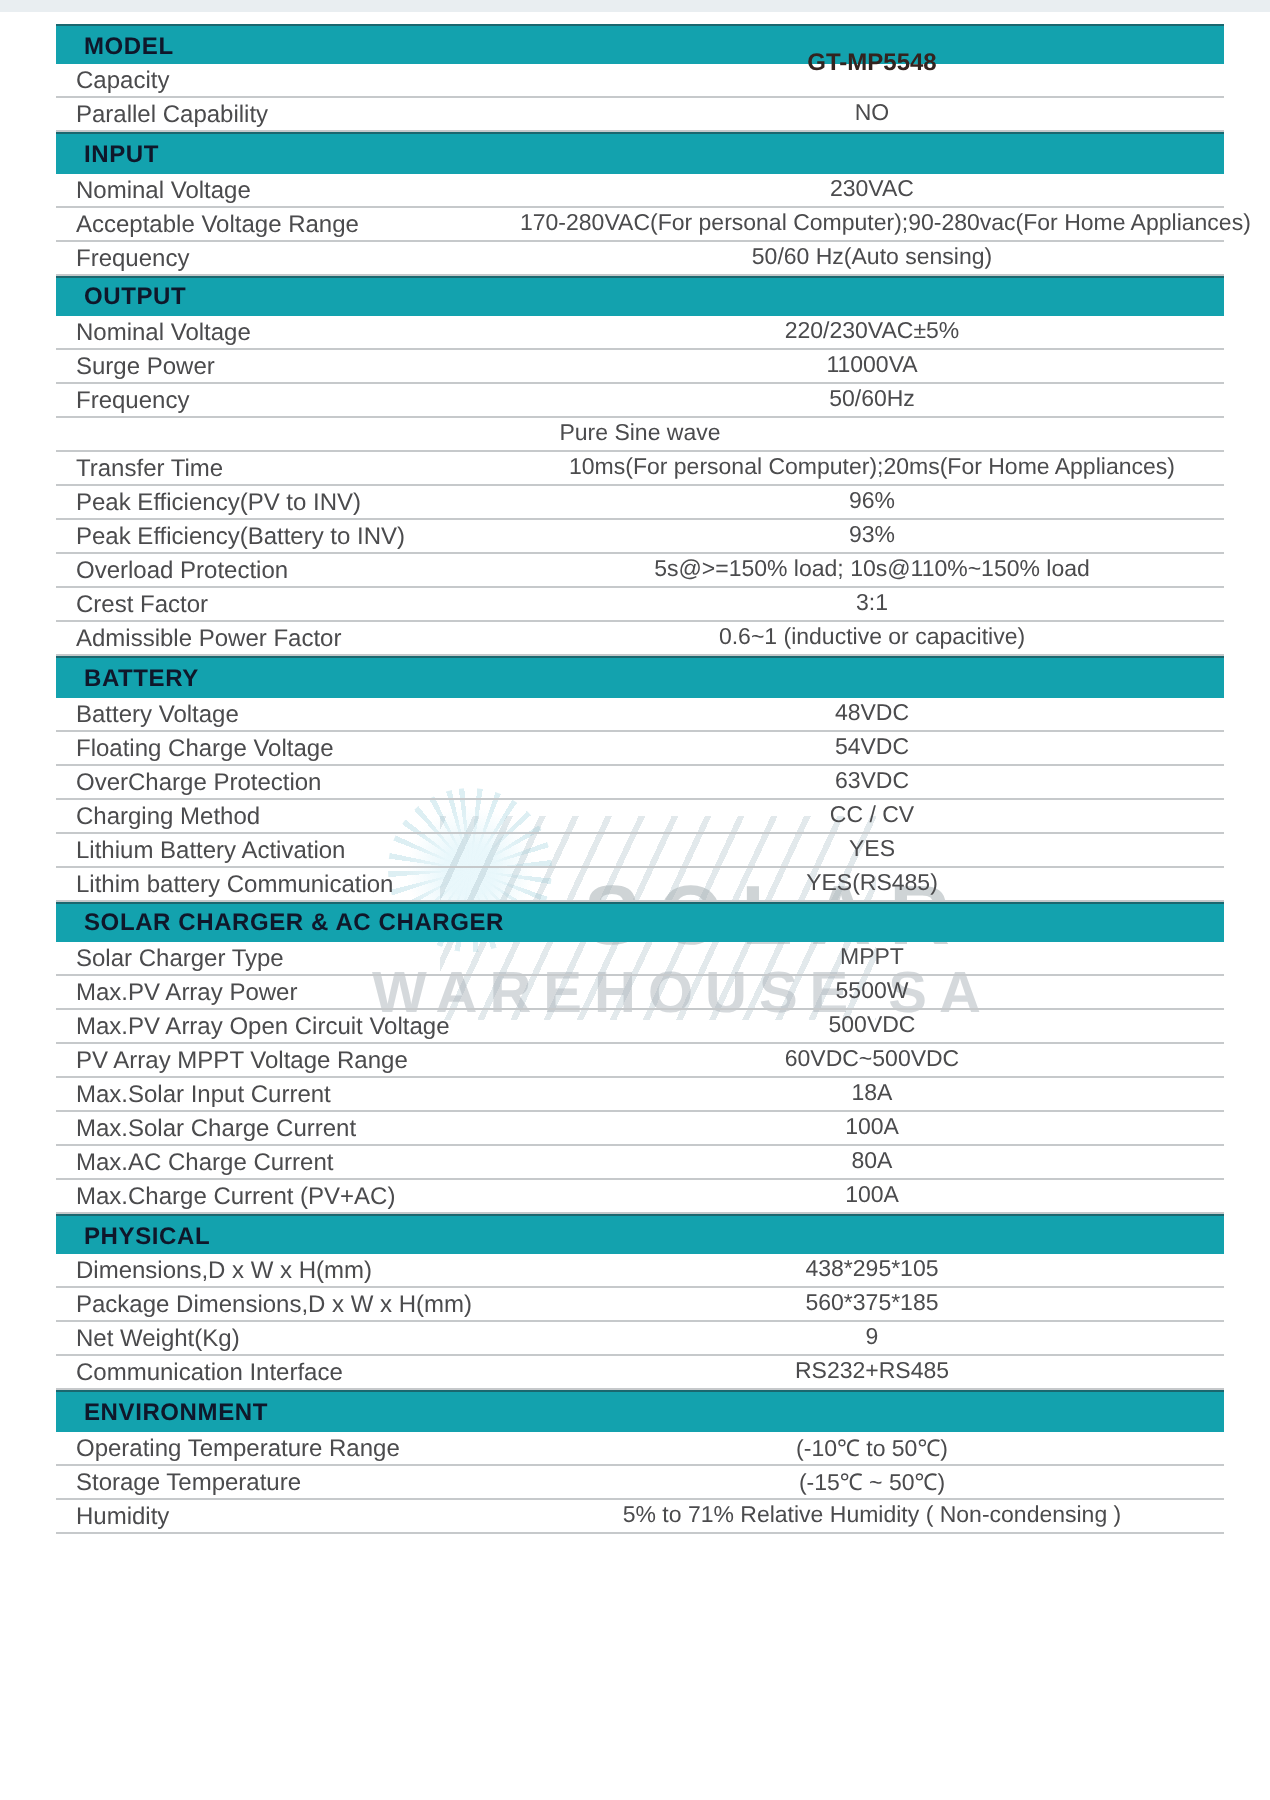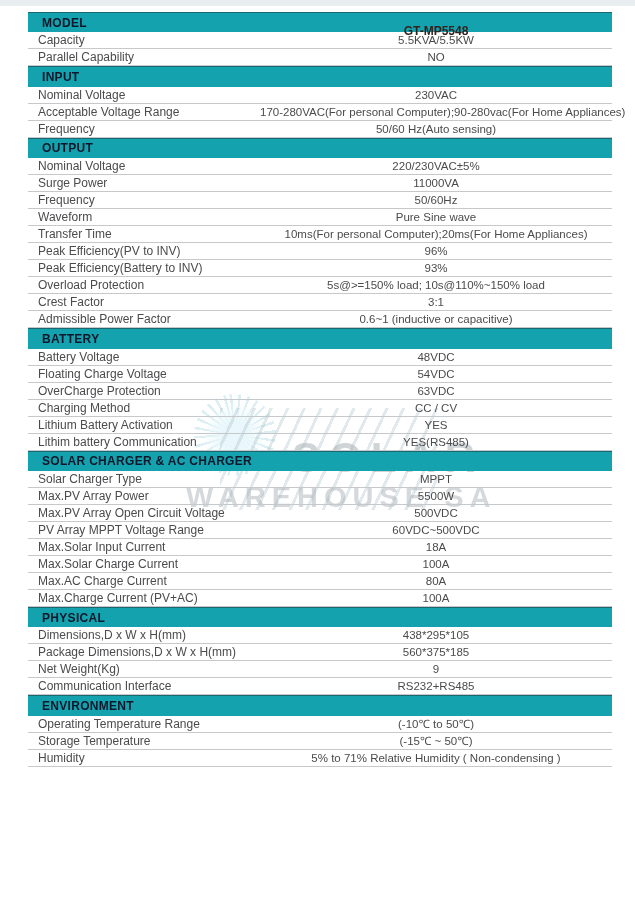--- a/index.html
+++ b/index.html
@@ -59,21 +59,20 @@
     <div class="wm-warehouse">WAREHOUSE SA</div>
   </div>
 
   <div class="spec-table">
       <div class="section-header">
       <span class="section-label">MODEL</span>
       <span class="section-value">GT-MP5548</span>
     </div>
       <div class="spec-row">
       <span class="spec-label">Capacity</span>
-      <span class="spec-value">5.5KVA/5.5KW</span>
     </div>
       <div class="spec-row">
       <span class="spec-label">Parallel  Capability</span>
       <span class="spec-value">NO</span>
     </div>
       <div class="section-header">
       <span class="section-label">INPUT</span>
       <span class="section-value"></span>
     </div>
       <div class="spec-row">
@@ -98,21 +97,20 @@
     </div>
       <div class="spec-row">
       <span class="spec-label">Surge Power</span>
       <span class="spec-value">11000VA</span>
     </div>
       <div class="spec-row">
       <span class="spec-label">Frequency</span>
       <span class="spec-value">50/60Hz</span>
     </div>
       <div class="spec-row">
-      <span class="spec-label">Waveform</span>
       <span class="spec-value">Pure Sine wave</span>
     </div>
       <div class="spec-row">
       <span class="spec-label">Transfer Time</span>
       <span class="spec-value">10ms(For personal Computer);20ms(For Home Appliances)</span>
     </div>
       <div class="spec-row">
       <span class="spec-label">Peak Efficiency(PV to INV)</span>
       <span class="spec-value">96%</span>
     </div>

